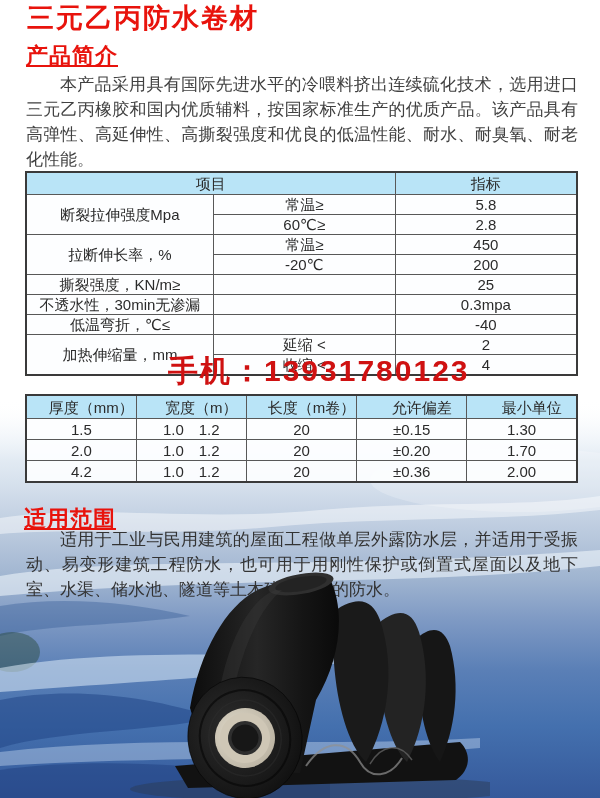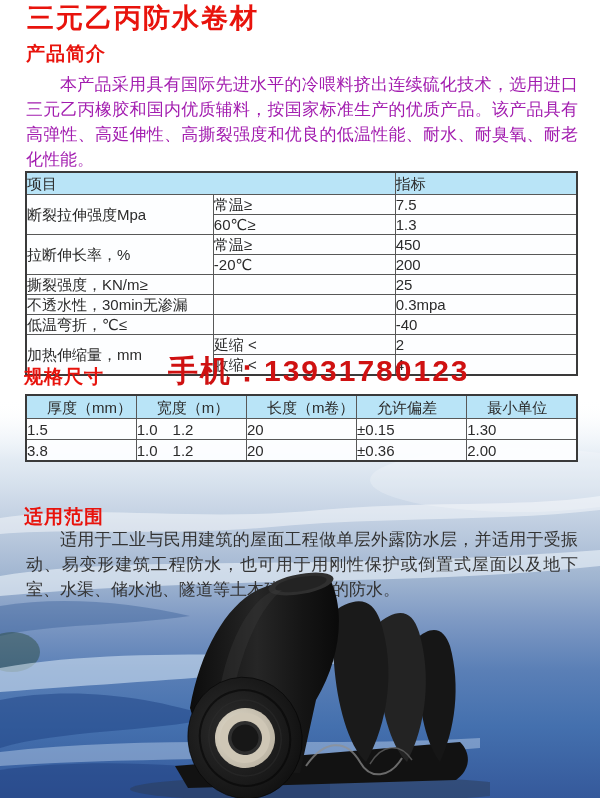--- a/index.html
+++ b/index.html
@@ -9,47 +9,47 @@
     font-family:"Liberation Sans","DejaVu Sans",sans-serif;
   }
   .abs { position:absolute; }
 
   
   .main-title {
     left:27px; top:4px; font-size:27px; font-weight:bold;
     color:#e8130c; letter-spacing:2px; line-height:1.1;
   }
   .sec-head {
-    font-size:19px; font-weight:bold; color:#e8130c; letter-spacing:1px;
+    font-size:22px; font-weight:bold; color:#e8130c; letter-spacing:1px;text-decoration:underline;
   }
   .std-line { left:24px; top:141px; white-space:nowrap; }
   .std-line .sec-head { display:inline; }
   .std-code {
     font-family:"DejaVu Serif","Liberation Serif",serif;
     font-size:20px; color:#e02015; letter-spacing:1px; font-weight:bold;
   }
 
   
   .para {
     left:26px; width:552px; font-size:17px; line-height:25px;
-    color:#a21caf; text-align:justify; text-indent:2em;
+    color:#404040; text-align:justify; text-indent:2em;
   }
   .intro-para { top:72px; }
   .scope-para { top:527px; color:#333; }
 
   
   table { border-collapse:collapse; table-layout:fixed; }
   .perf-table, .spec-table {
     position:absolute; left:25px; width:553px;
     border:2px solid #3a3a3a; background:rgba(253,254,255,0.92);
   }
   .perf-table { top:171px; }
   .spec-table { top:394px; }
   td {
-    border:1px solid #585858; text-align:left; padding:0;
+    border:1px solid #585858; text-align:center; padding:0;
     font-size:15px; color:#2b2b2b; height:19px; line-height:17px;
     overflow:hidden; white-space:nowrap;
   }
   .head-row td { background:#b9e4f7; height:21px; font-size:15px; }
   .spec-table td { height:20px; }
   .spec-table .head-row td { height:22px;padding-left:20px; }
 
   
   .specs-head { left:24px; top:364px; }
   .phone {
@@ -107,25 +107,25 @@
         <col style="width:33%">
       </colgroup>
     <tbody>
         <tr class="head-row">
       <td colspan="2">项目</td>
       <td>指标</td>
     </tr>
     <tr>
       <td rowspan="2">断裂拉伸强度Mpa</td>
       <td>常温≥</td>
-      <td>7.5</td>
+      <td>5.8</td>
     </tr>
     <tr>
       <td>60℃≥</td>
-      <td>1.3</td>
+      <td>2.8</td>
     </tr>
     <tr>
       <td rowspan="2">拉断伸长率，%</td>
       <td>常温≥</td>
       <td>450</td>
     </tr>
     <tr>
       <td>-20℃</td>
       <td>200</td>
     </tr>
@@ -149,21 +149,20 @@
       <td>延缩 &lt;</td>
       <td>2</td>
     </tr>
     <tr>
       <td>收缩 &lt;</td>
       <td>4</td>
     </tr>
   </tbody>
     </table>
 
-  <div class="abs sec-head specs-head">规格尺寸</div>
   <div class="abs phone">
     <span>手机：</span><span>13931780123</span>
   </div>
 
   <table class="spec-table">
     <colgroup>
         <col style="width:20%">
         <col style="width:20%">
         <col style="width:20%">
         <col style="width:20%">
@@ -178,21 +177,28 @@
       <td>最小单位</td>
     </tr>
     <tr>
       <td>1.5</td>
       <td>1.0　1.2</td>
       <td>20</td>
       <td>±0.15</td>
       <td>1.30</td>
     </tr>
     <tr>
-      <td>3.8</td>
+      <td>2.0</td>
+      <td>1.0　1.2</td>
+      <td>20</td>
+      <td>±0.20</td>
+      <td>1.70</td>
+    </tr>
+    <tr>
+      <td>4.2</td>
       <td>1.0　1.2</td>
       <td>20</td>
       <td>±0.36</td>
       <td>2.00</td>
     </tr>
   </tbody>
     </table>
 
   <div class="abs sec-head scope-head">适用范围</div>
   <div class="abs para scope-para">适用于工业与民用建筑的屋面工程做单层外露防水层，并适用于受振动、易变形建筑工程防水，也可用于用刚性保护或倒置式屋面以及地下室、水渠、储水池、隧道等土木建筑工程的防水。</div>

